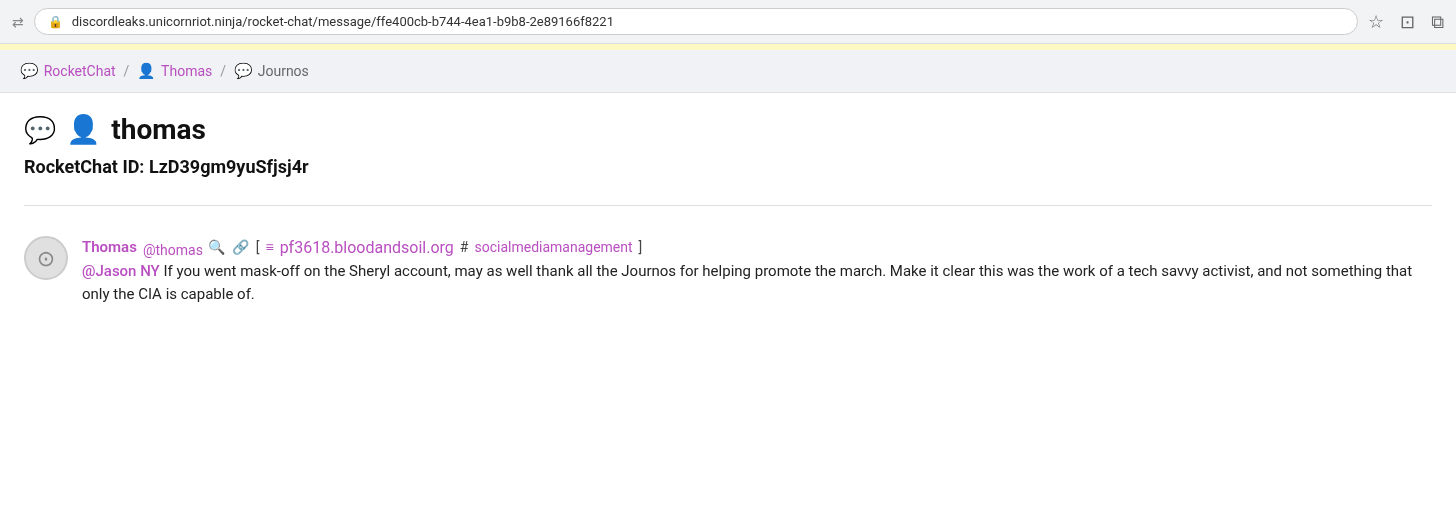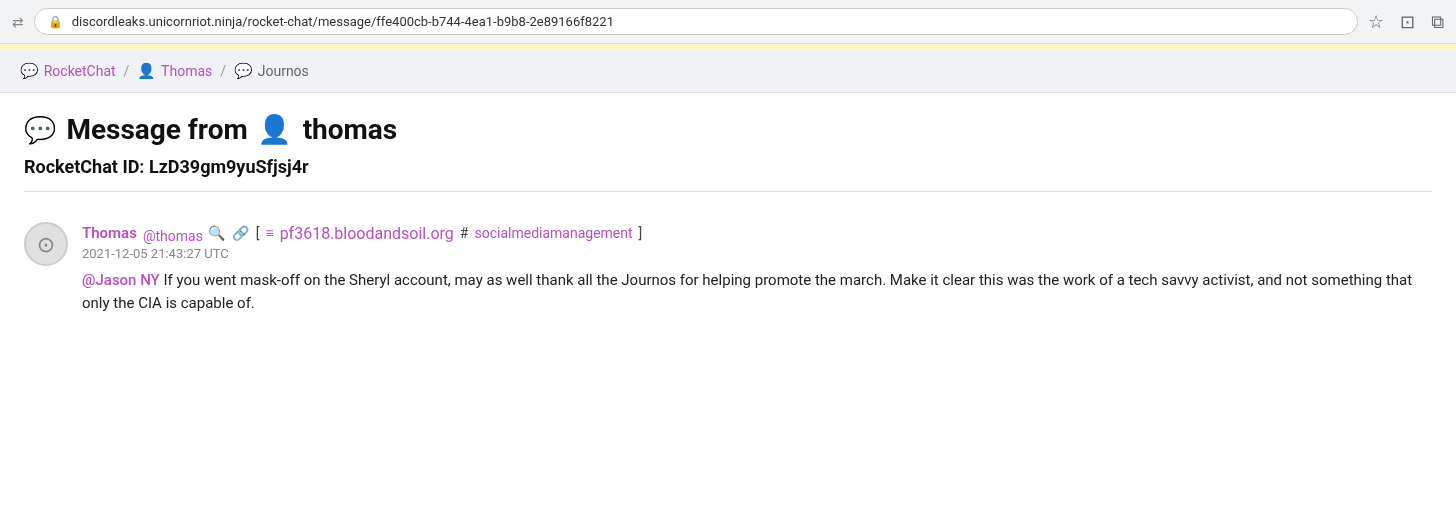--- a/index.html
+++ b/index.html
@@ -110,21 +110,21 @@
       font-weight: 300;
       color: #111;
     }
 
     
     .rocketchat-id {
       font-size: 18px;
       font-weight: 700;
       color: #111;
       margin-bottom: 18px;
-      padding-bottom: 14px;
+      padding-bottom: 28px;
       border-bottom: 1px solid #ddd;
     }
 
     
     .message-card {
       display: flex;
       gap: 14px;
       padding: 12px 0;
     }
     .avatar {
@@ -238,21 +238,20 @@
   <div class="breadcrumb-item">
     <span class="breadcrumb-icon">💬</span>
     <span>Journos</span>
   </div>
 </div>
 
 <div class="main-content">
 
   <div class="page-title">
     <span class="page-title-icon">💬</span>
-    <span>Message from</span>
     <span>👤</span>
     <span>thomas</span>
   </div>
 
   <div class="rocketchat-id">
     <span>RocketChat ID:</span>
     <span>LzD39gm9yuSfjsj4r</span>
   </div>
 
   <div class="message-card">
@@ -265,19 +264,18 @@
         <span class="author-handle">@thomas</span>
         <span class="header-icon">🔍</span>
         <span class="header-icon">🔗</span>
         <span class="channel-bracket">[</span>
         <span class="channel-icon">≡</span>
         <span class="channel-link">pf3618.bloodandsoil.org</span>
         <span class="channel-tag">#</span>
         <span class="channel-name">socialmediamanagement</span>
         <span class="channel-bracket">]</span>
       </div>
-      <div class="timestamp">2021-12-05 21:43:27 UTC</div>
       <div class="message-text">
         <span class="mention">@Jason NY</span><span> If you went mask-off on the Sheryl account, may as well thank all the Journos for helping promote the march. Make it clear this was the work of a tech savvy activist, and not something that only the CIA is capable of.</span>
       </div>
     </div>
   </div>
 </div>
 
 </body></html>

